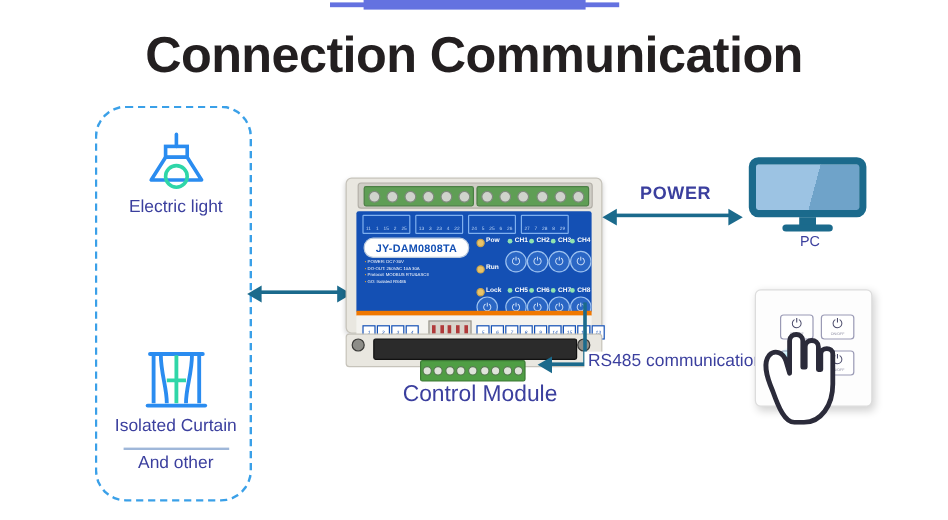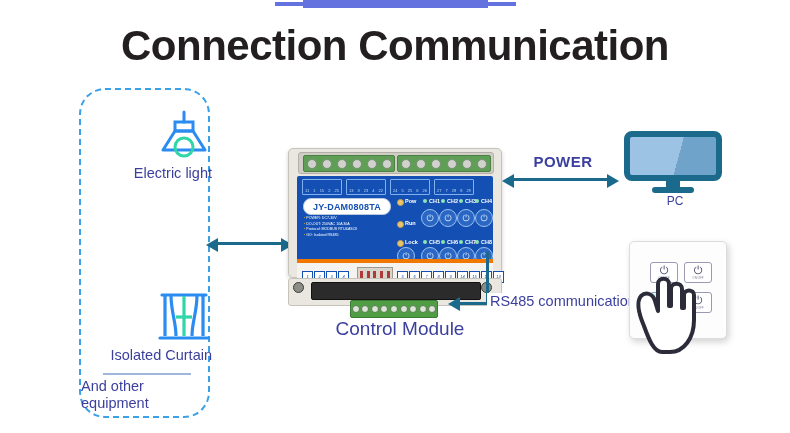--- a/index.html
+++ b/index.html
@@ -24,34 +24,34 @@
     font-size:42px;font-weight:bold;color:#231f20;letter-spacing:-0.5px;
     font-family:"Liberation Sans", sans-serif;
   }
 
   
   .device-panel{
     position:absolute;left:79px;top:88px;width:131px;height:330px;
     border:2px dashed #3aa0e8;border-radius:26px;background:#ffffff;
     box-sizing:border-box;
   }
-  .device-item{position:absolute;left:0;width:131px;text-align:right;}
+  .device-item{position:absolute;left:0;width:131px;text-align:center;}
   .device-item .ic{display:block;margin:0 auto;}
   .device-label{
     font-size:14.5px;color:#3b3f9e;font-weight:500;margin-top:1px;
     line-height:1.15;
   }
   #dev-0{top:18px;}
   #dev-1{top:110px;}
   #dev-2{top:198px;}
   .other-div{
     position:absolute;left:22px;top:283px;width:88px;height:2px;background:#9fb7d9;
   }
   .other-eq{
-    position:absolute;left:0;top:288px;width:131px;text-align:left;
+    position:absolute;left:0;top:288px;width:131px;text-align:center;
     font-size:14.5px;color:#3b3f9e;font-weight:500;line-height:1.18;
   }
 
   
   .arrow-line{position:absolute;background:#1b6a8c;}
   .arrowhead{position:absolute;width:0;height:0;}
   .ah-right{border-top:7px solid transparent;border-bottom:7px solid transparent;border-left:12px solid #1b6a8c;}
   .ah-left{border-top:7px solid transparent;border-bottom:7px solid transparent;border-right:12px solid #1b6a8c;}
 
   #arr-left-line{left:216px;top:242px;width:68px;height:3px;}
@@ -244,21 +244,20 @@
         <line x1="20" y1="29" x2="36" y2="29" stroke="#2fd6a8" stroke-width="3.2"></line>
         <line x1="4" y1="50" x2="52" y2="50" stroke="#2a8cf0" stroke-width="3.2" stroke-linecap="round"></line>
       </svg>
     </span>
     <div class="device-label">Isolated Curtain</div>
   </div>
 
   <div class="other-div"></div>
   <div class="other-eq">
     <div>And other</div>
-    <div>equipment</div>
   </div>
 </div>
 
 <div class="arrow-line" id="arr-left-line"></div>
 <div class="arrowhead ah-left" id="arr-left-h1"></div>
 <div class="arrowhead ah-right" id="arr-left-h2"></div>
 
 <div class="module">
   <div class="mod-body">
 

